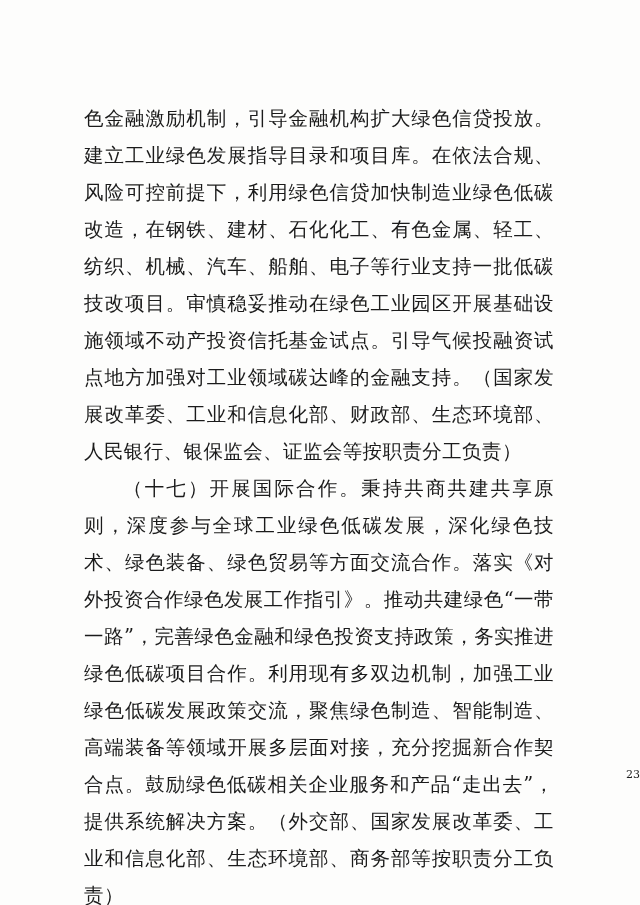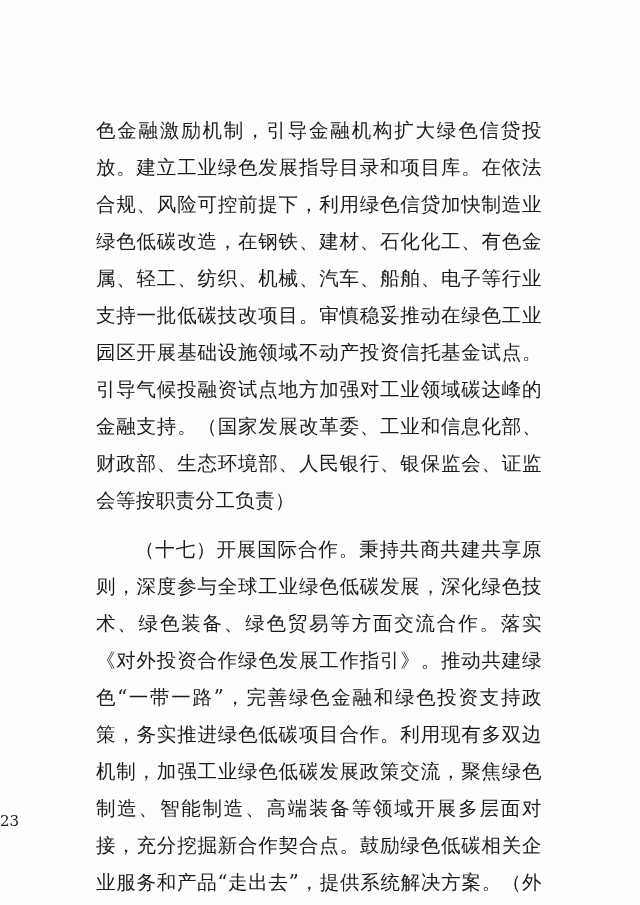--- a/index.html
+++ b/index.html
@@ -26,33 +26,33 @@
     top: 100px;
     width: 470px;
   }
   .para {
     font-size: 19.5px;
     line-height: 37px;
     color: #1b1b1b;
     text-align: justify;
     text-justify: inter-ideograph;
     letter-spacing: 0.4px;
-    margin: 12px;
+    margin: 0;
     font-family: "DejaVu Serif", "Liberation Serif", serif;
   }
   .para.indent {
     text-indent: 39px;
   }
   .page-number {
     position: absolute;
-    top: 812px;
+    top: 768px;
     left: 0;
     width: 640px;
-    text-align: left;
-    font-size: 15px;
+    text-align: right;
+    font-size: 11px;
     color: #1b1b1b;
     font-family: "DejaVu Serif", "Liberation Serif", serif;
   }
 </style>
 </head>
 <body>
 
 <div class="page">
   <div class="content">
     <p class="para">色金融激励机制，引导金融机构扩大绿色信贷投放。建立工业绿色发展指导目录和项目库。在依法合规、风险可控前提下，利用绿色信贷加快制造业绿色低碳改造，在钢铁、建材、石化化工、有色金属、轻工、纺织、机械、汽车、船舶、电子等行业支持一批低碳技改项目。审慎稳妥推动在绿色工业园区开展基础设施领域不动产投资信托基金试点。引导气候投融资试点地方加强对工业领域碳达峰的金融支持。（国家发展改革委、工业和信息化部、财政部、生态环境部、人民银行、银保监会、证监会等按职责分工负责）</p>

